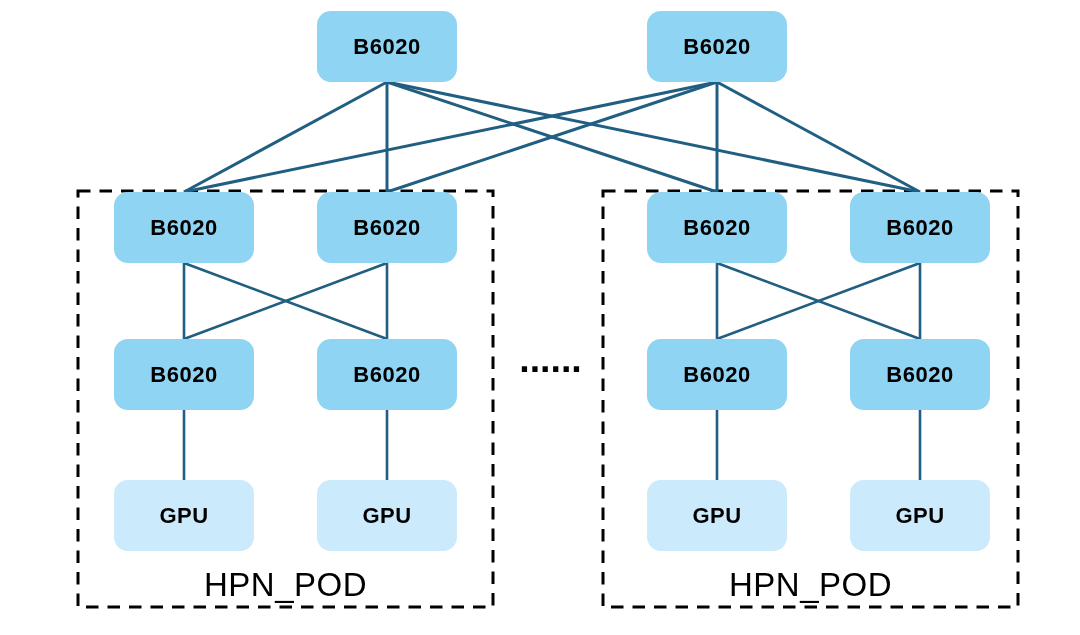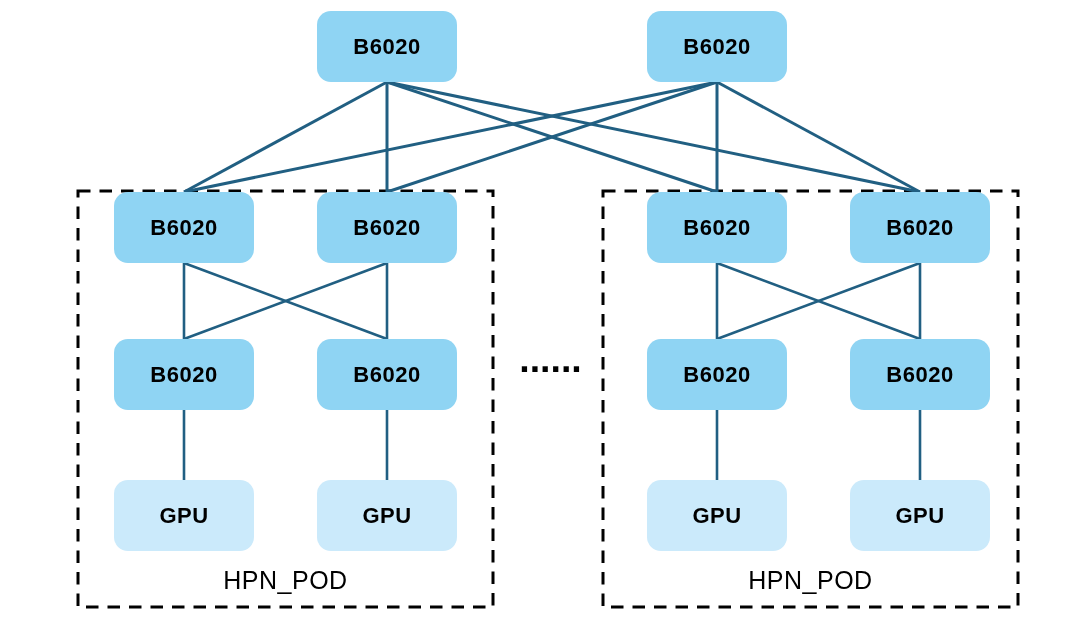--- a/index.html
+++ b/index.html
@@ -50,21 +50,21 @@
     font-size: 22px;
     color: var(--text, #000000);
     letter-spacing: 0.5px;
   }
   .switch { background: var(--switch_fill, #8fd4f3); }
   .gpu    { background: var(--gpu_fill, #cbeafb); }
   .pod-label {
     position: absolute;
     width: 415px;
     text-align: center;
-    font-size: 25px;
+    font-size: 33px;
     font-weight: 400;
     color: var(--text, #000000);
     letter-spacing: 0.5px;
   }
   .ellipsis {
     position: absolute;
     left: 513px;
     top: 344px;
     width: 74px;
     text-align: center;

